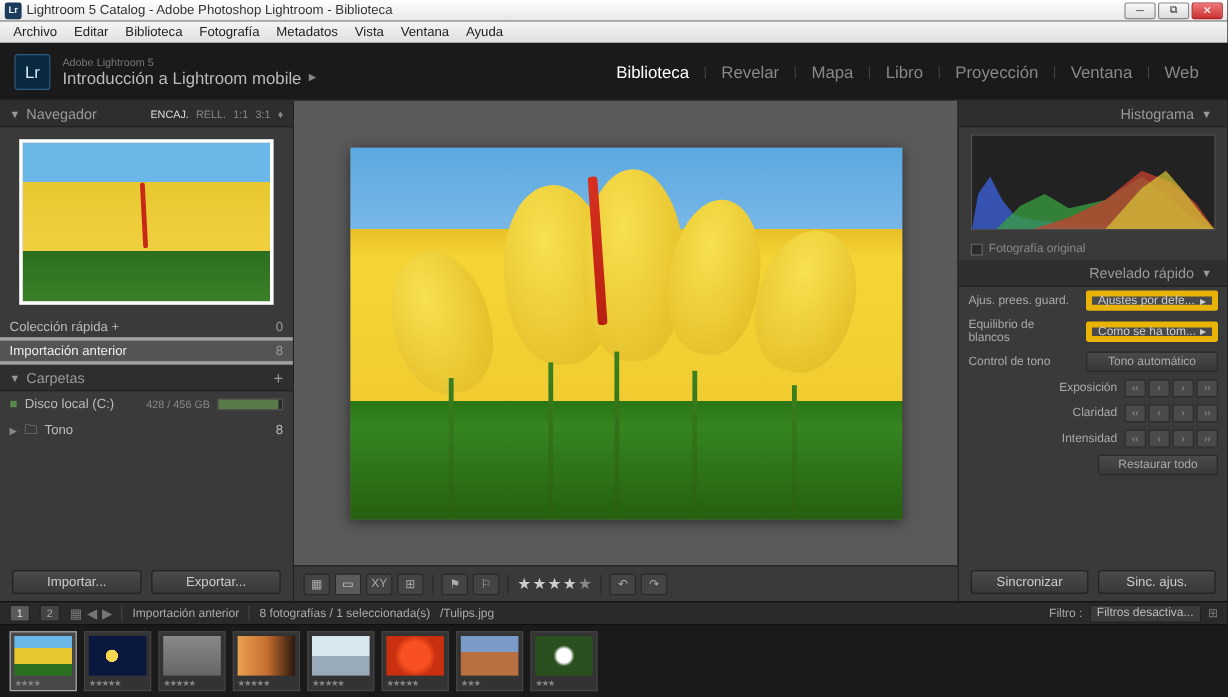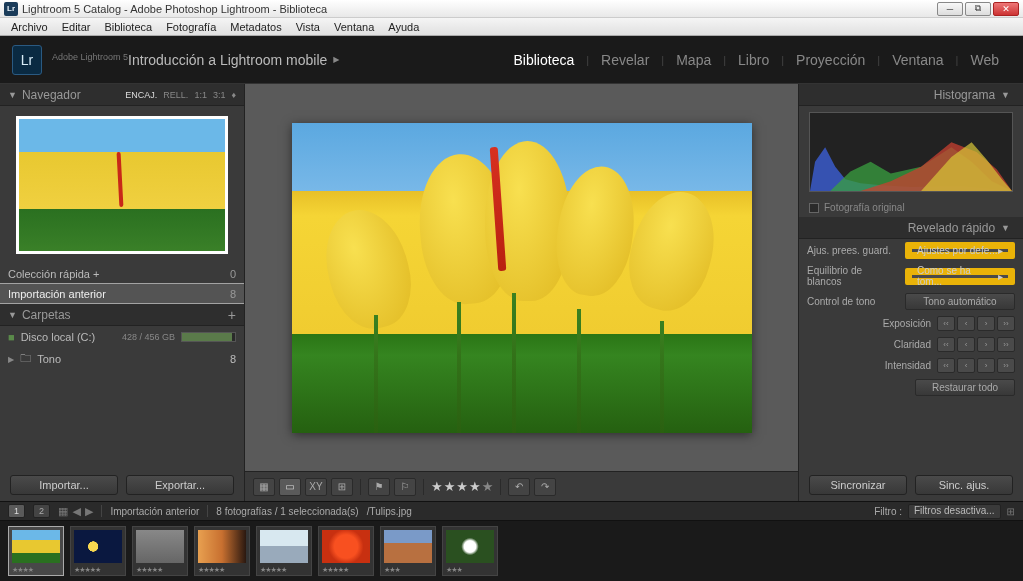--- a/index.html
+++ b/index.html
@@ -17,21 +17,21 @@
 .menu-bar { background: linear-gradient(#f5f5f5, #e0e0e0); height: 18px; display: flex; align-items: center; padding: 0 4px; border-bottom: 1px solid #aaa; }
 .menu-item { color: #222; padding: 0 7px; font-size: 11px; cursor: pointer; }
 
 
 .app { background: #1a1a1a; height: 545px; display: flex; flex-direction: column; }
 
 
 .top-bar { height: 48px; background: #1a1a1a; display: flex; align-items: center; padding: 0 12px; border-bottom: 1px solid #333; }
 .logo-area { display: flex; align-items: center; gap: 10px; }
 .logo-badge { width: 30px; height: 30px; background: #0a2a42; border: 1px solid #2a5a82; color: #d8ecf8; font-size: 14px; font-weight: 300; display: flex; align-items: center; justify-content: center; border-radius: 3px; }
-.logo-text { display: flex; flex-direction: row; }
+.logo-text { display: flex; flex-direction: column; }
 .logo-brand { color: #777; font-size: 9px; }
 .logo-sub { color: #bbb; font-size: 14px; display: flex; align-items: center; gap: 6px; }
 .modules { margin-left: auto; display: flex; align-items: center; gap: 0; }
 .module { color: #888; font-size: 14px; padding: 0 12px; cursor: pointer; }
 .module.active { color: #fff; }
 .mod-sep { color: #444; }
 
 
 .body { flex: 1; display: flex; min-height: 0; }
 .panel { background: #3a3a3a; display: flex; flex-direction: column; }
@@ -46,21 +46,21 @@
 .panel-header .opts { margin-left: auto; font-size: 9px; color: #888; display: flex; gap: 6px; text-align: center; }
 .panel-header .opts span.active { color: #ddd; }
 .panel-header .plus { margin-left: auto; color: #999; font-size: 14px; }
 
 
 .nav-preview { padding: 10px 16px; }
 .nav-img { width: 100%; height: 138px; border: 3px solid #fff; background: linear-gradient(to bottom, #6bb8e8 0%, #6bb8e8 25%, #e8c830 25%, #f0d040 68%, #2a7020 68%, #3a8028 100%); position: relative; overflow: hidden; }
 .nav-img::before { content: ""; position: absolute; left: 48%; top: 25%; width: 4px; height: 42%; background: #c82818; border-radius: 2px; transform: rotate(-3deg); }
 
 
-.row { height: 20px; display: flex; align-items: center; padding: 0 8px; font-size: 11px; color: #bbb; border-bottom: 1px solid #a3a3a3; }
+.row { height: 20px; display: flex; align-items: center; padding: 0 8px; font-size: 11px; color: #bbb; border-bottom: 3px solid #a3a3a3; }
 .row.selected { background: #545454; color: #eee; }
 .row .ct { margin-left: auto; color: #999; }
 
 
 .folder-row { height: 22px; display: flex; align-items: center; padding: 0 8px; font-size: 11px; color: #bbb; gap: 6px; }
 .folder-row .bar { width: 55px; height: 10px; background: #2a2a2a; border: 1px solid #555; position: relative; }
 .folder-row .bar::after { content: ""; position: absolute; left: 0; top: 0; bottom: 0; width: 94%; background: #5a7a4a; }
 .folder-row .fsize { font-size: 9px; color: #888; }
 
 
@@ -90,21 +90,21 @@
 
 
 .histo { height: 92px; padding: 6px 10px; }
 .histo-box { width: 100%; height: 80px; background: #222; border: 1px solid #555; position: relative; overflow: hidden; }
 .histo-svg { width: 100%; height: 100%; }
 .histo-cb { display: flex; align-items: center; gap: 5px; padding: 4px 10px; color: #888; font-size: 10px; }
 .cb { width: 10px; height: 10px; border: 1px solid #666; background: #2a2a2a; }
 
 .qd-row { display: flex; align-items: center; padding: 3px 8px; gap: 6px; font-size: 10px; color: #aaa; }
 .qd-row .lbl { width: 92px; }
-.qd-sel { flex: 1; background: #4a4a4a; border: 7px solid #eab308; height: 17px; border-radius: 2px; color: #ccc; font-size: 10px; padding: 0 5px; display: flex; align-items: center; justify-content: space-between; }
+.qd-sel { flex: 1; background: #4a4a4a; border: 5px solid #eab308; height: 17px; border-radius: 2px; color: #ccc; font-size: 10px; padding: 0 5px; display: flex; align-items: center; justify-content: space-between; }
 .qd-btn { flex: 1; background: linear-gradient(#4a4a4a,#383838); border: 1px solid #2a2a2a; height: 17px; border-radius: 2px; color: #aaa; font-size: 10px; display: flex; align-items: center; justify-content: center; }
 .qd-steps { display: flex; gap: 2px; }
 .qd-step { width: 18px; height: 15px; background: #4a4a4a; border: 1px solid #2a2a2a; border-radius: 2px; color: #999; font-size: 8px; display: flex; align-items: center; justify-content: center; cursor:pointer;}
 .qd-row.rt { justify-content: flex-end; text-align: center; }
 
 
 .filmstrip-bar { height: 20px; background: #2a2a2a; border-top: 1px solid #111; border-bottom: 1px solid #111; display: flex; align-items: center; padding: 0 8px; gap: 8px; font-size: 10px; color: #aaa; }
 .fs-num { background: #444; border: 1px solid #222; padding: 0 5px; height: 14px; line-height: 12px; border-radius: 2px; font-size: 9px; }
 .fs-num.active { background: #5a5a5a; color: #ddd; }
 .fs-icons { display: flex; gap: 4px; color: #777; font-size: 11px; }

